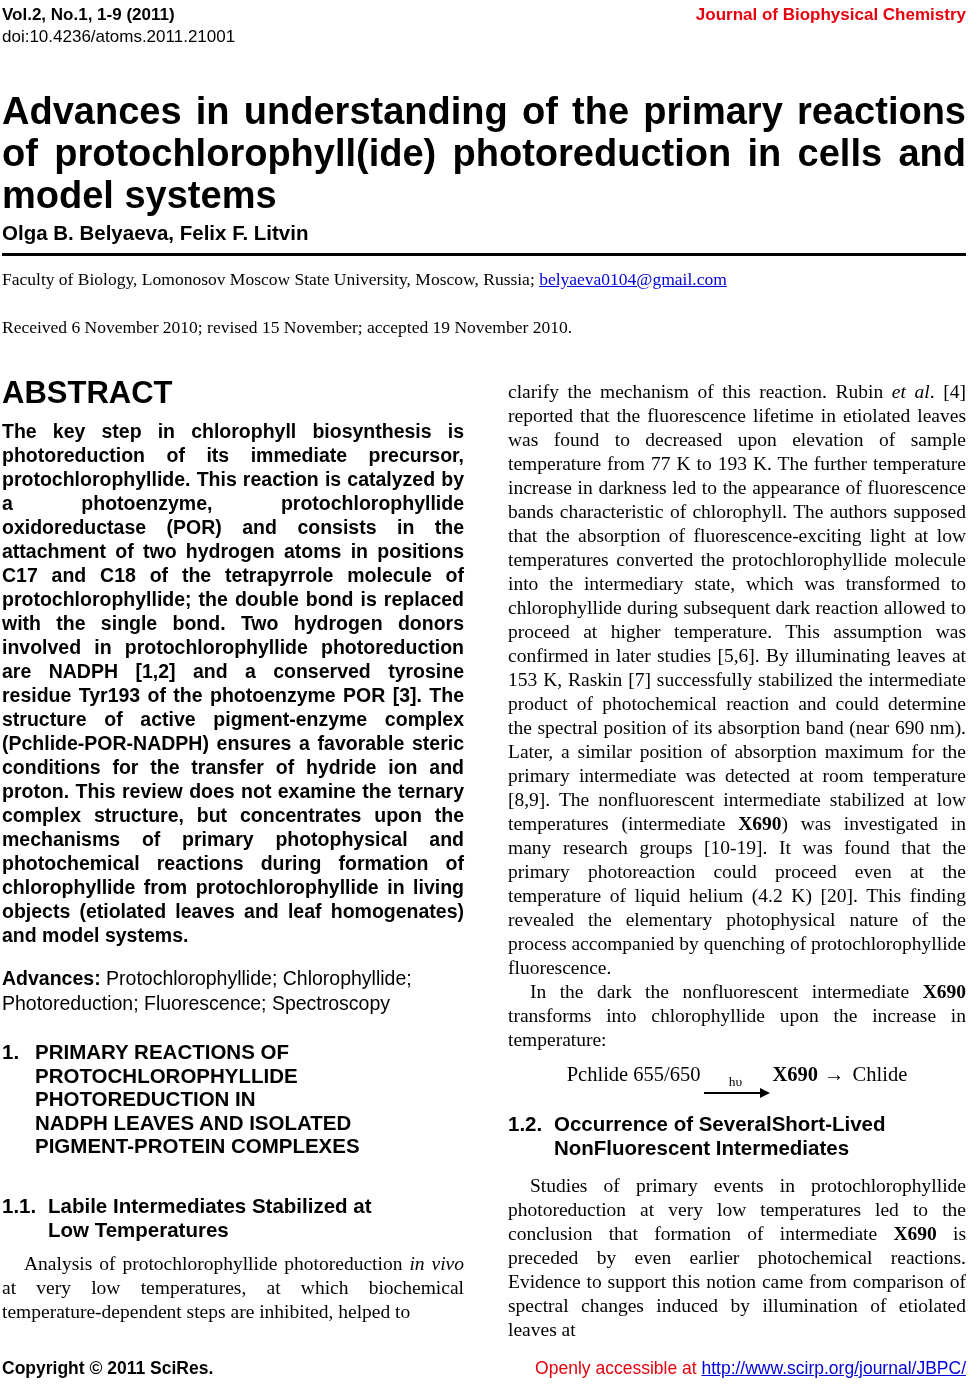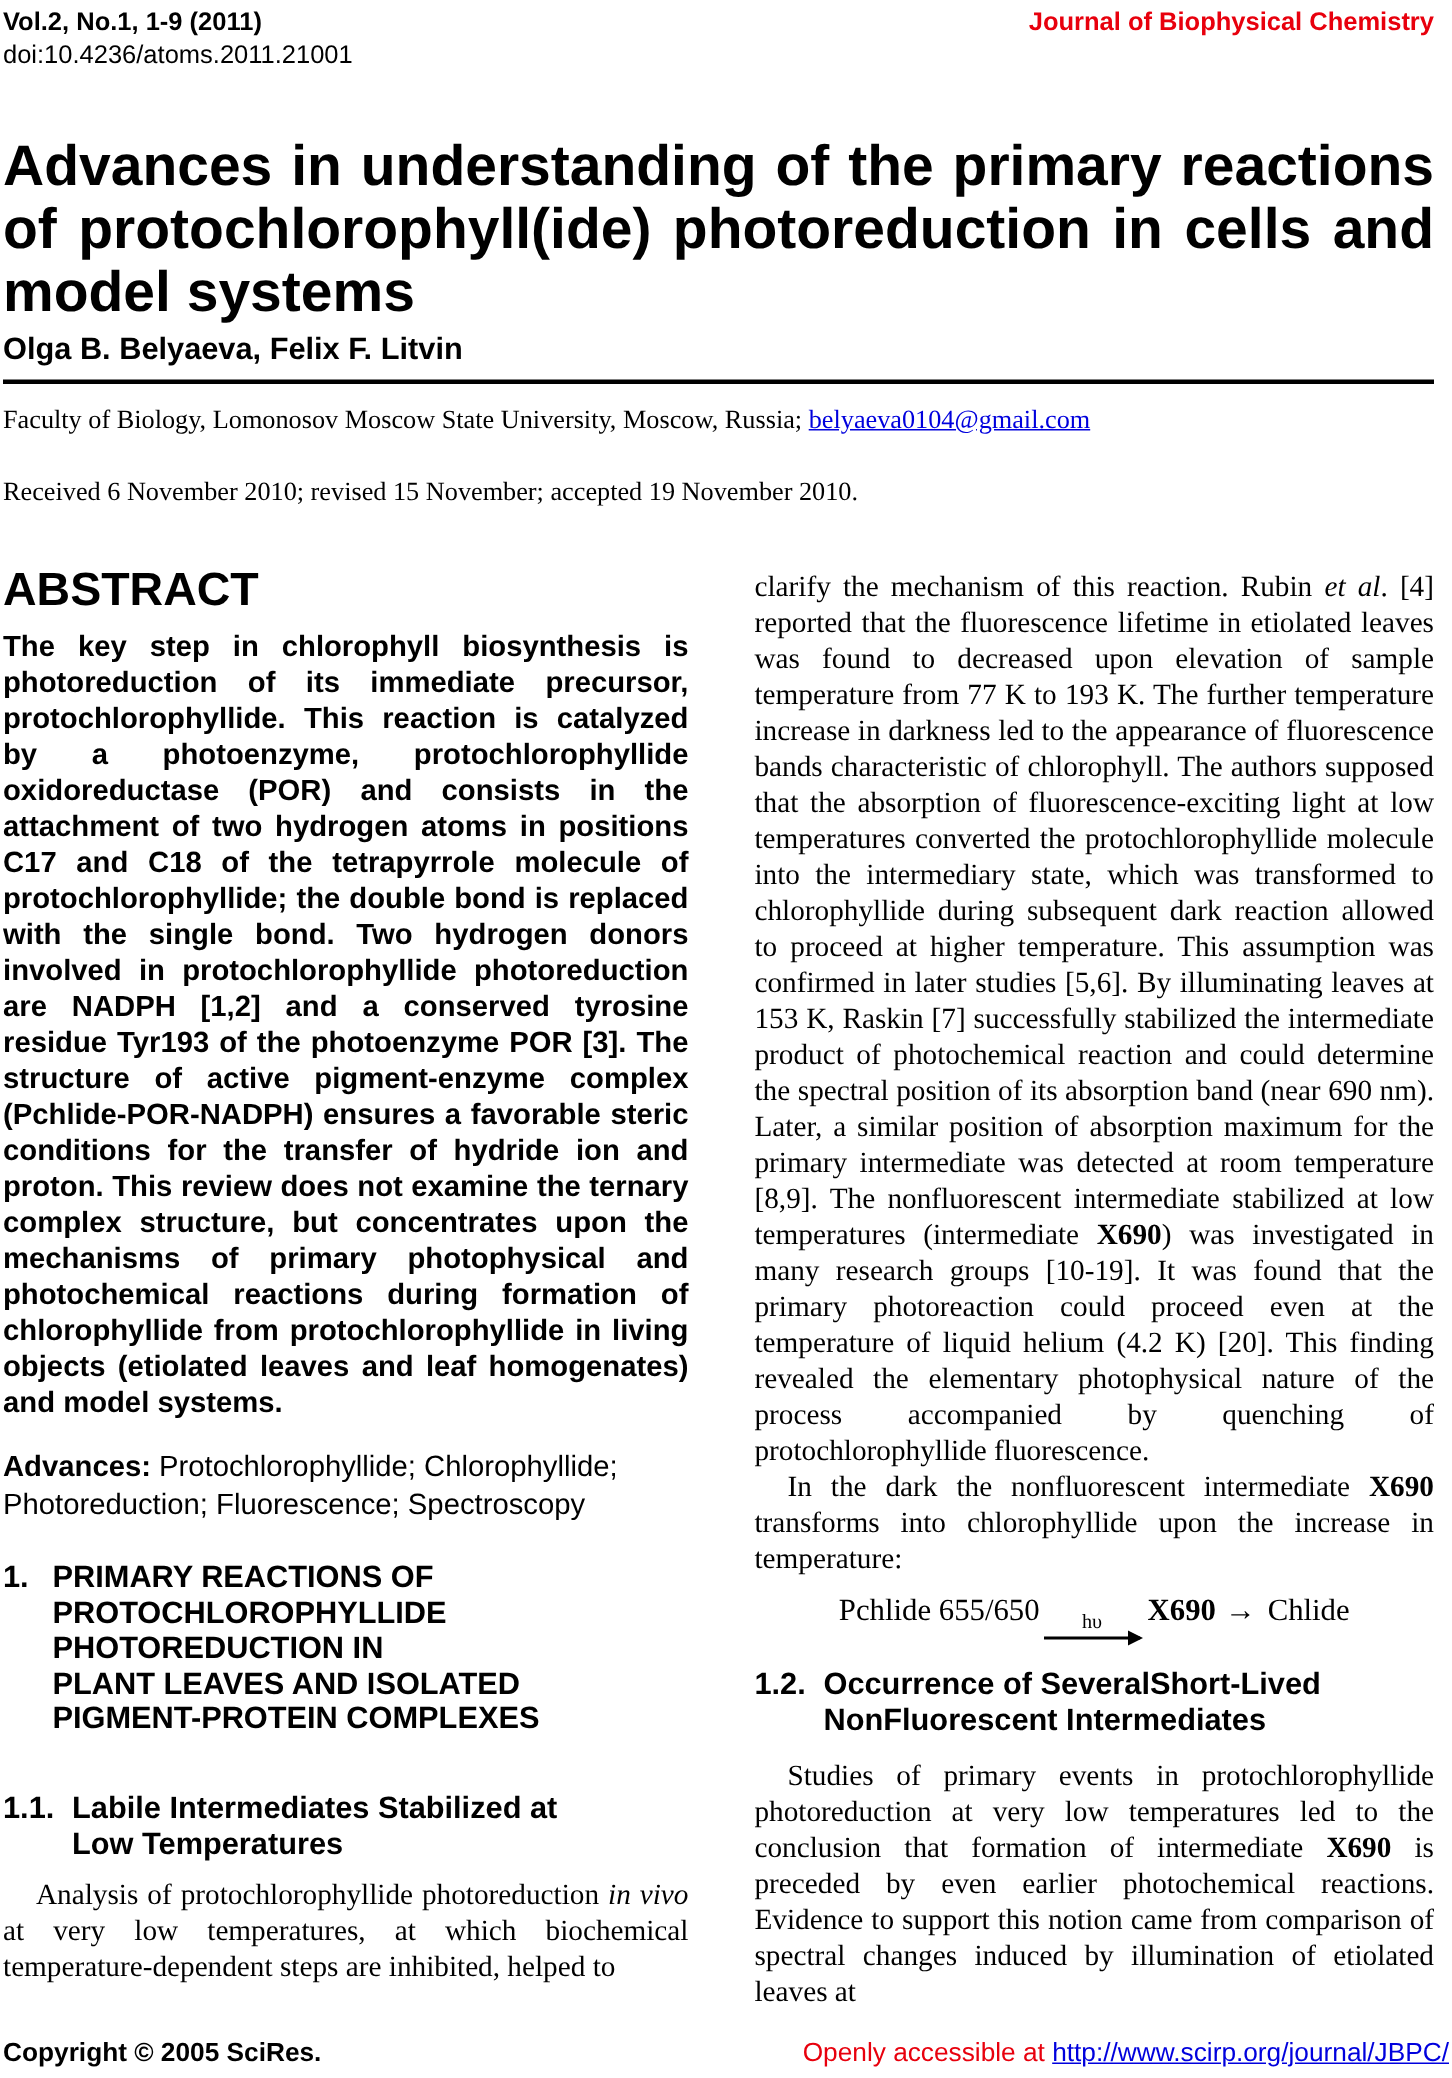--- a/index.html
+++ b/index.html
@@ -5,21 +5,21 @@
   * { box-sizing: border-box; }
   html, body { margin: 0; padding: 0; background: #ffffff; }
   .page {
     position: relative;
     width: 968px;
     height: 1385px;
     margin: 0 auto;
     background: #ffffff;
     color: #000000;
     font-family: "Liberation Serif", serif;
-    padding: 4px 12px 0 2px;
+    padding: 4px 2px 0 2px;
     overflow: hidden;
   }
 
   
   .hdr { display: flex; justify-content: space-between; align-items: flex-start;
          font-family: "Liberation Sans", sans-serif; font-size: 17px; line-height: 22px; }
   .hdr .vol  { font-weight: bold; }
   .hdr .doi  { font-weight: normal; }
   .hdr .journal { font-weight: bold; color: #e8000d; white-space: nowrap; }
 
@@ -138,21 +138,21 @@
       <div class="abstract-h">ABSTRACT</div>
       <p class="abstract-body">The key step in chlorophyll biosynthesis is photoreduction of its immediate precursor, protochlorophyllide. This reaction is catalyzed by a photoenzyme, protochlorophyllide oxidoreductase (POR) and consists in the attachment of two hydrogen atoms in positions C17 and C18 of the tetrapyrrole molecule of protochlorophyllide; the double bond is replaced with the single bond. Two hydrogen donors involved in protochlorophyllide photoreduction are NADPH [1,2] and a conserved tyrosine residue Tyr193 of the photoenzyme POR [3]. The structure of active pigment-enzyme complex (Pchlide-POR-NADPH) ensures a favorable steric conditions for the transfer of hydride ion and proton. This review does not examine the ternary complex structure, but concentrates upon the mechanisms of primary photophysical and photochemical reactions during formation of chlorophyllide from protochlorophyllide in living objects (etiolated leaves and leaf homogenates) and model systems.</p>
 
       <div class="keywords"><span class="kw-label">Advances:</span><span> Protochlorophyllide; Chlorophyllide; Photoreduction; Fluorescence; Spectroscopy</span></div>
 
       <div class="sec-h">
         <span class="num">1.</span>
         <span class="txt">PRIMARY REACTIONS OF
 PROTOCHLOROPHYLLIDE
 PHOTOREDUCTION IN
-PLANT LEAVES AND ISOLATED
+NADPH LEAVES AND ISOLATED
 PIGMENT-PROTEIN COMPLEXES</span>
       </div>
 
       <div class="sec-h sub">
         <span class="num">1.1.</span>
         <span class="txt">Labile Intermediates Stabilized at
 Low Temperatures</span>
       </div>
 
       <p class="body-p indent mt10"><span>Analysis of protochlorophyllide photoreduction </span><i>in vivo</i><span> at very low temperatures, at which biochemical temperature-dependent steps are inhibited, helped to</span></p>
@@ -173,17 +173,17 @@
         <span class="num">1.2.</span>
         <span class="txt">Occurrence of SeveralShort-Lived
 NonFluorescent Intermediates</span>
       </div>
 
       <p class="body-p indent mt14"><span>Studies of primary events in protochlorophyllide photoreduction at very low temperatures led to the conclusion that formation of intermediate </span><b>X690</b><span> is preceded by even earlier photochemical reactions. Evidence to support this notion came from comparison of spectral changes induced by illumination of etiolated leaves at</span></p>
     </div>
   </div>
 
   <div class="footer">
-    <span class="copy">Copyright © 2005 SciRes.</span>
+    <span class="copy">Copyright © 2011 SciRes.</span>
     <span class="access"><span>Openly accessible at </span><a class="blue-link">http://www.scirp.org/journal/JBPC/</a></span>
   </div>
 
 </div>
 
 </body></html>

